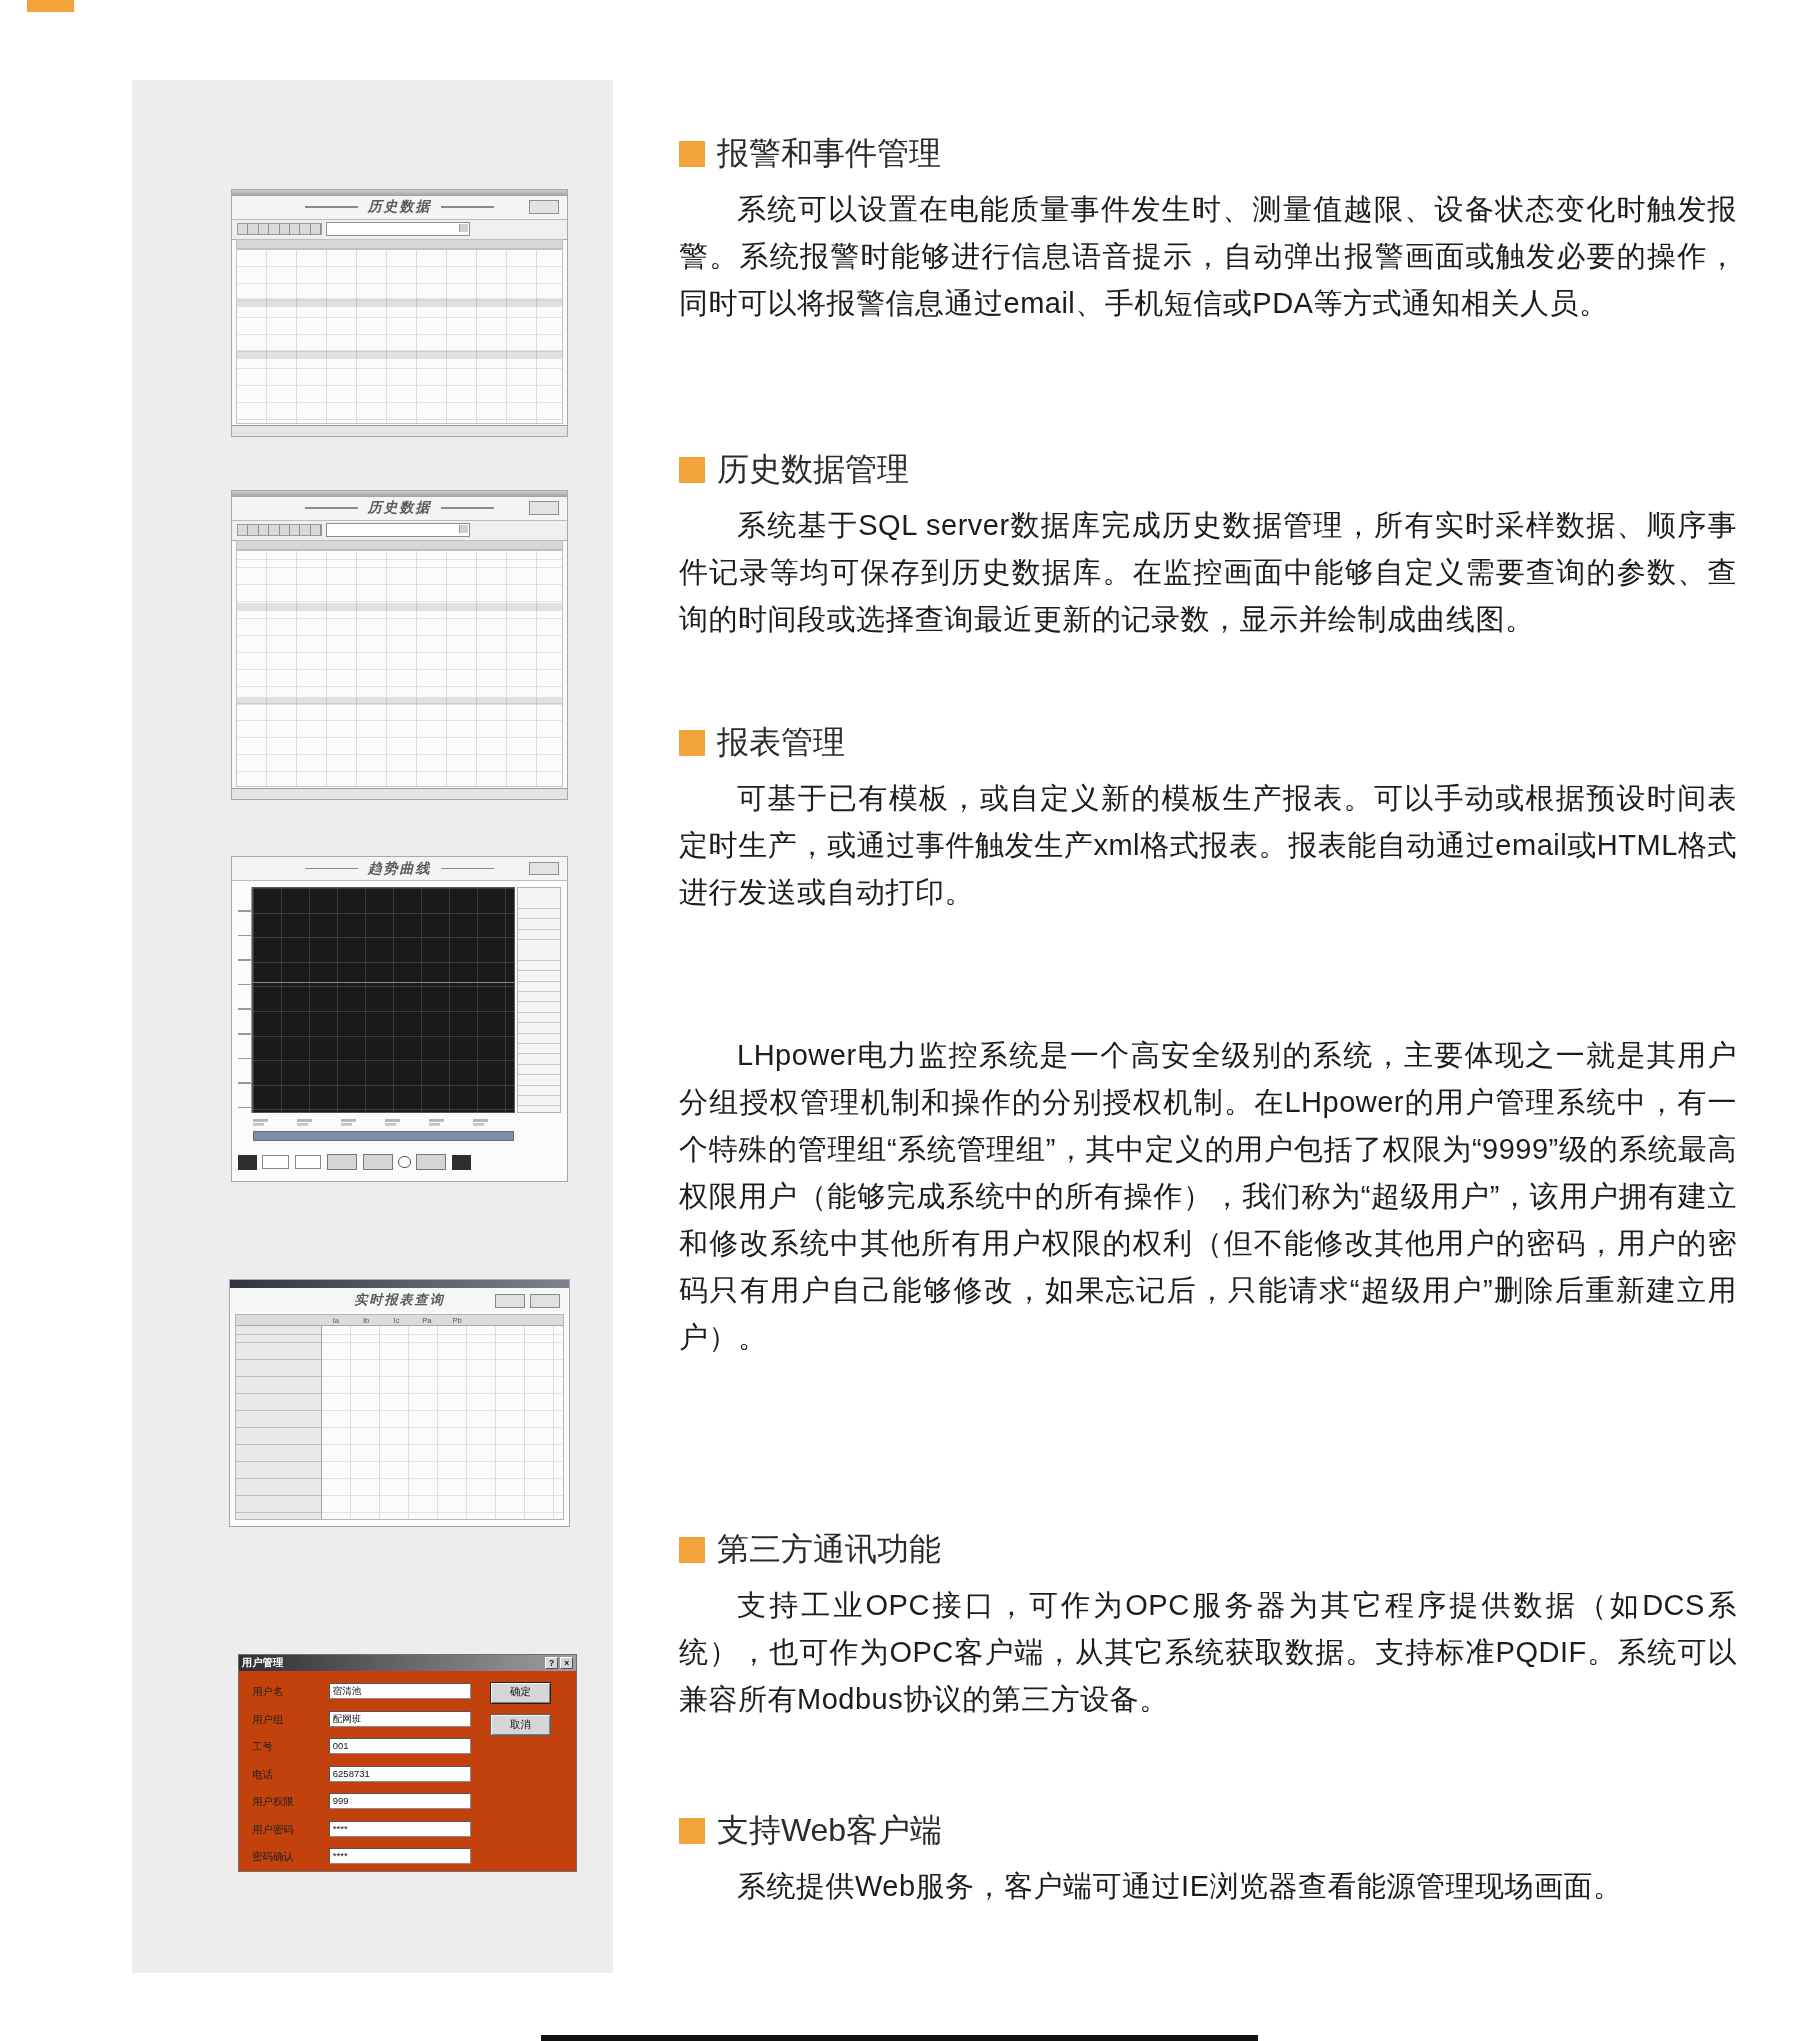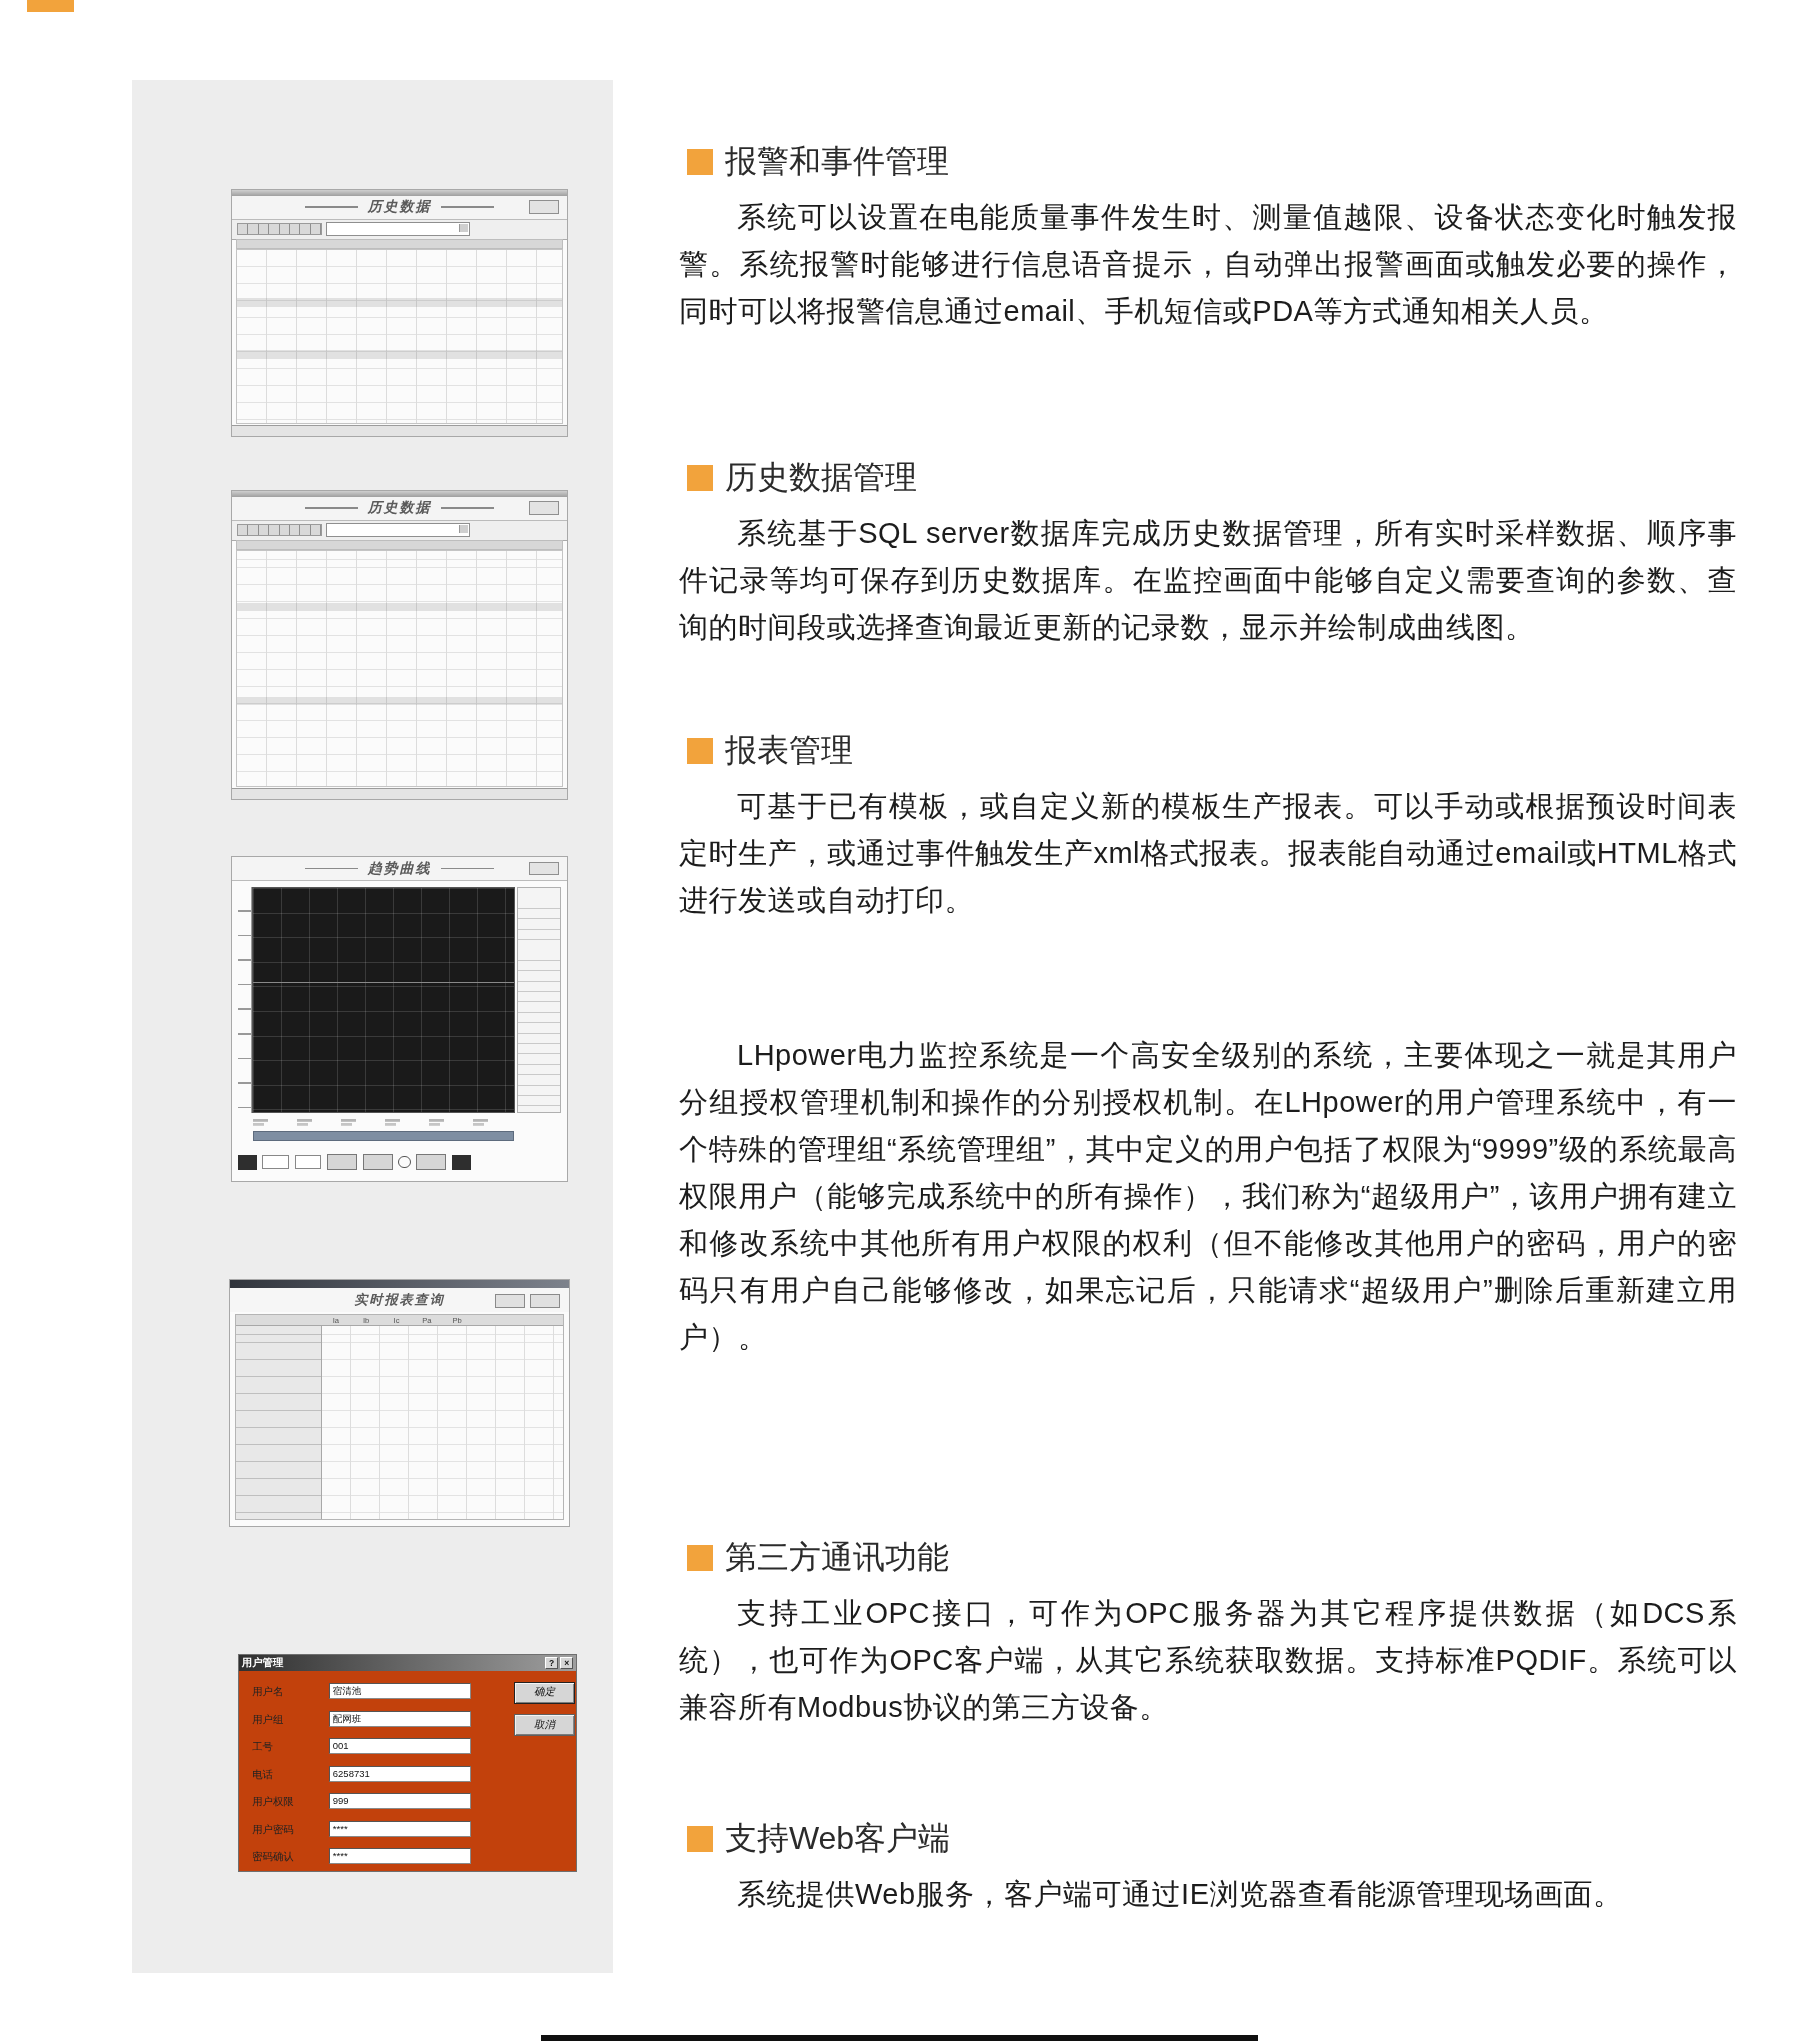--- a/index.html
+++ b/index.html
@@ -79,29 +79,29 @@
   .dlg-titlebar{height:16px;background:linear-gradient(90deg,#2f2f2f,#9f9f9f);display:flex;align-items:center;padding:0 2.8px;}
   .dlg-title{color:#fff;font-weight:bold;font-size:10.4px;flex:1;}
   .dlg-sysbtn{width:13.2px;height:12.3px;background:#d6d6d6;border:0.9px solid #fff;border-right-color:#555;
               border-bottom-color:#555;font-size:8.5px;font-weight:bold;text-align:center;line-height:11.4px;
               color:#111;margin-left:1.9px;box-sizing:border-box;}
   .dlg-row{position:absolute;left:13.2px;height:19px;display:flex;align-items:center;}
   .dlg-label{width:74px;font-size:10.4px;color:#222;}
   .dlg-input{position:absolute;left:90px;width:142px;height:16px;background:#fff;border:0.9px solid #8a8a8a;
              border-top-color:#555;border-left-color:#555;font-size:9.5px;line-height:14px;padding-left:2.8px;
              color:#111;box-sizing:border-box;}
-  .dlg-btn{position:absolute;right:1px;width:61px;height:22px;background:#d6d6d6;border:0.9px solid #5f5f5f;
+  .dlg-btn{position:absolute;right:25px;width:61px;height:22px;background:#d6d6d6;border:0.9px solid #5f5f5f;
            box-shadow:inset 0.9px 0.9px 0 #f5f5f5, inset -0.9px -0.9px 0 #7c7c7c;font-size:10.4px;text-align:center;
-           line-height:20px;color:#111;box-sizing:border-box;font-style:italic;}
+           line-height:20px;color:#111;box-sizing:border-box;}
   .dlg-btn.default{border:1.9px solid #222;line-height:18px;}
 
   
   .content{position:absolute;left:679px;top:0;width:1058px;}
   .sec{position:absolute;left:0;width:1058px;}
-  .sec-h{display:flex;align-items:center;gap:12.3px;margin:8px;font-size:32px;font-weight:normal;color:#2b2b2b;}
+  .sec-h{display:flex;align-items:center;gap:12.3px;margin:0;font-size:32px;font-weight:normal;color:#2b2b2b;}
   .bullet{width:25.6px;height:25.6px;background:#F2A33C;flex:0 0 auto;}
   .sec-p{margin:10.4px 0 0 0;font-size:29px;line-height:47px;color:#1c1c1c;text-align:justify;
          text-indent:2em;letter-spacing:0.5px;}
 </style>
 </head>
 <body>
 
 <div class="page">
 
   <div class="corner-mark"></div>

